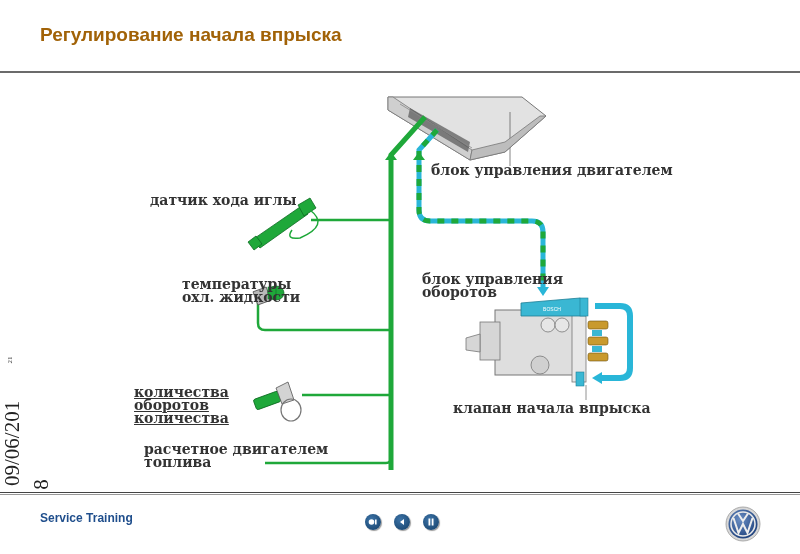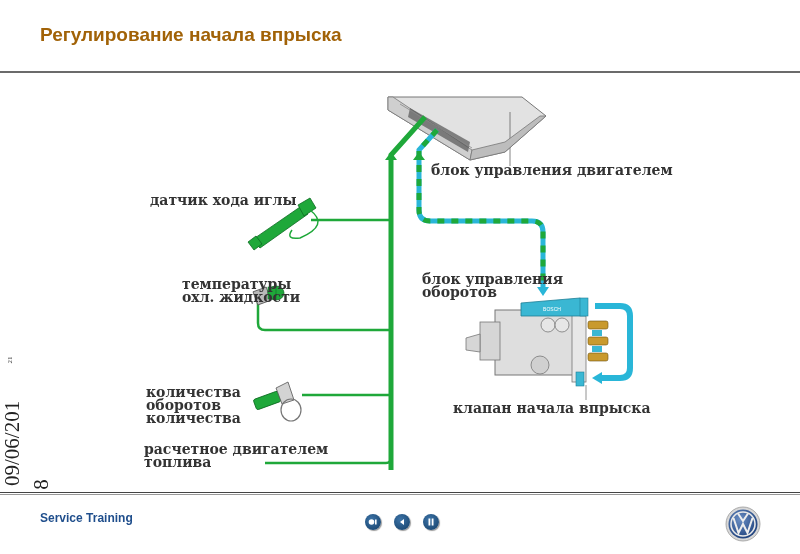--- a/index.html
+++ b/index.html
@@ -101,21 +101,21 @@
     <polygon points="602,372 592,378 602,384" fill="#29b6d8"></polygon>
   </g>
 </svg>
 
 <div class="lbl" style="left:431px;top:164px;">блок управления двигателем</div>
 <div class="lbl" style="left:150px;top:194px;">датчик хода иглы</div>
 <div class="lbl" style="left:146px;top:278px;margin-left:36px;">
   <div>температуры</div>
   <div>охл. жидкости</div>
 </div>
-<div class="lbl" style="left:146px;top:386px;">
+<div class="lbl" style="left:134px;top:386px;text-decoration:underline;">
   <div>количества</div>
   <div>оборотов</div>
   <div>количества</div>
 </div>
 <div class="lbl" style="left:144px;top:443px;">
   <div>расчетное двигателем</div>
   <div>топлива</div>
 </div>
 <div class="lbl" style="left:422px;top:273px;">
   <div>блок управления</div>

